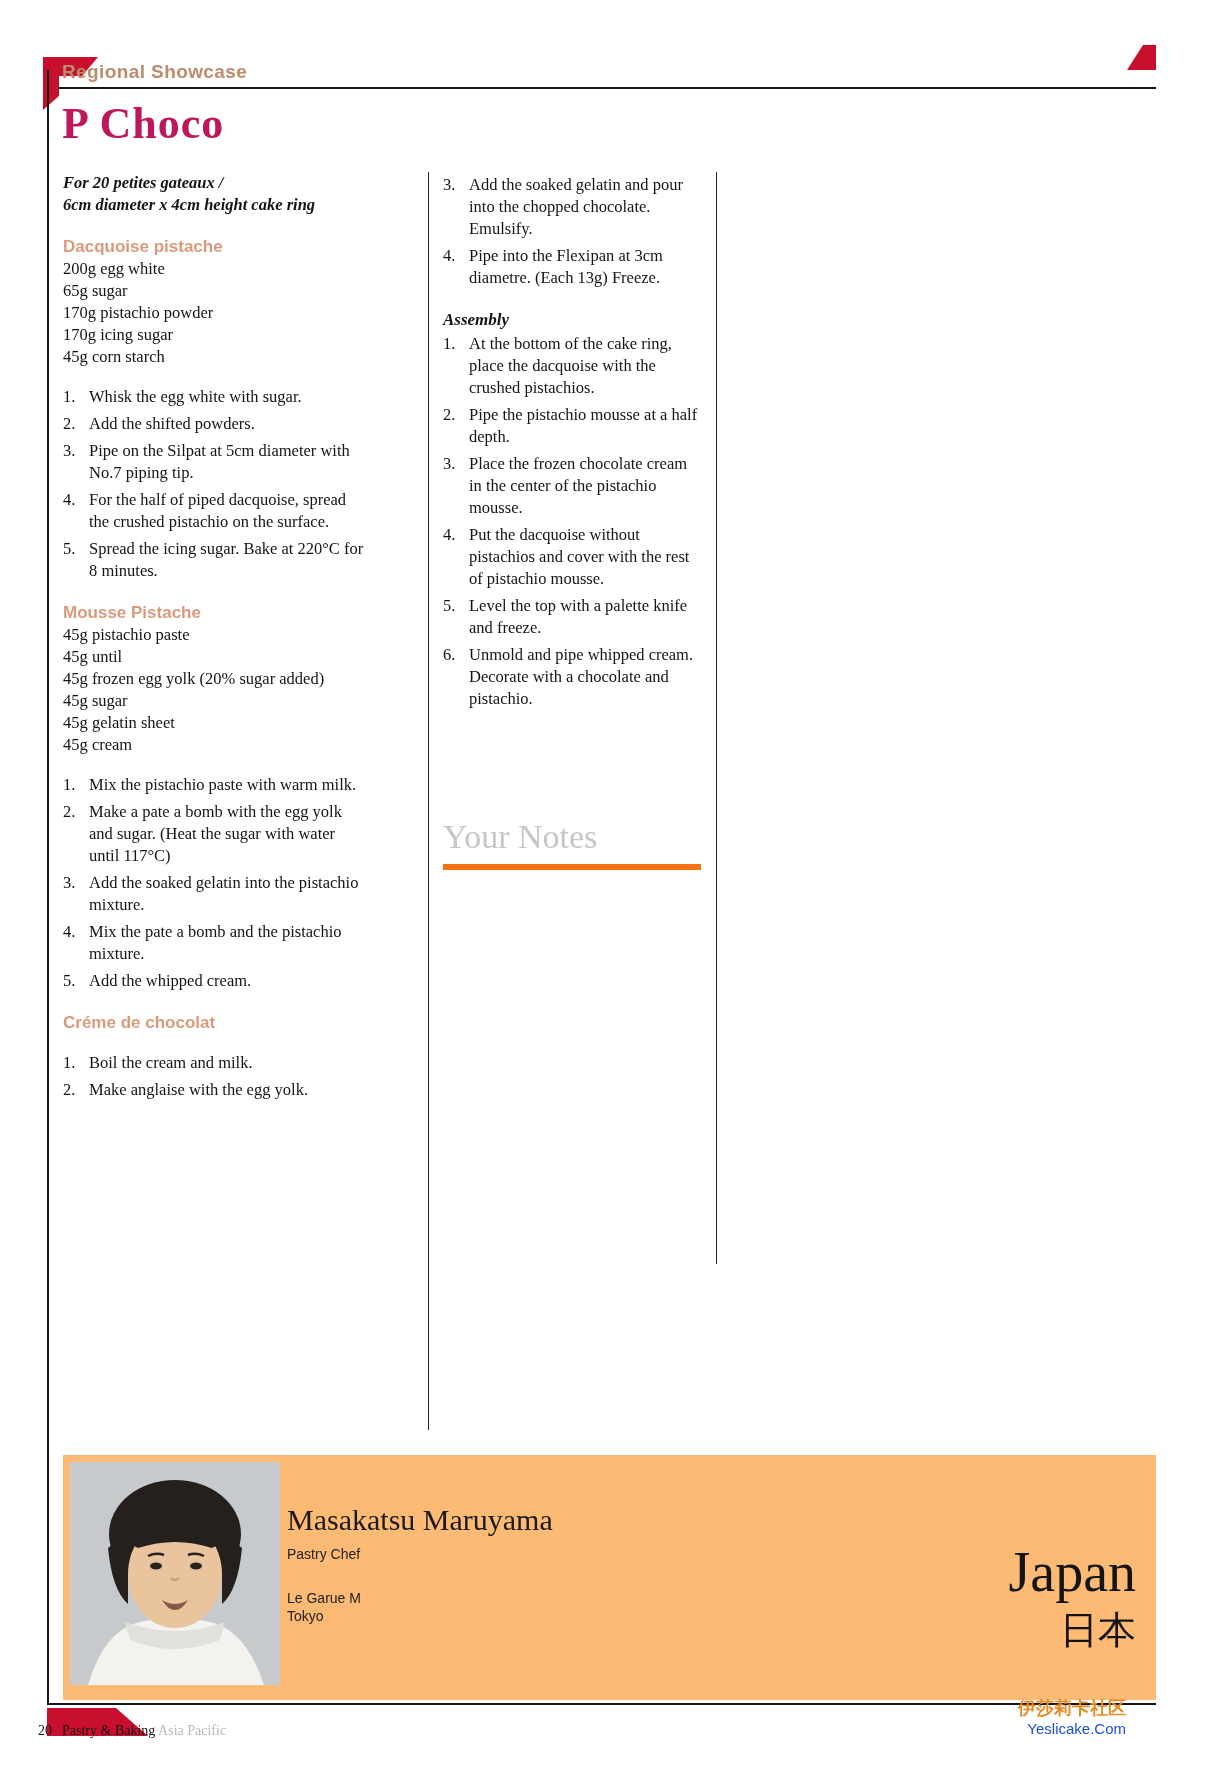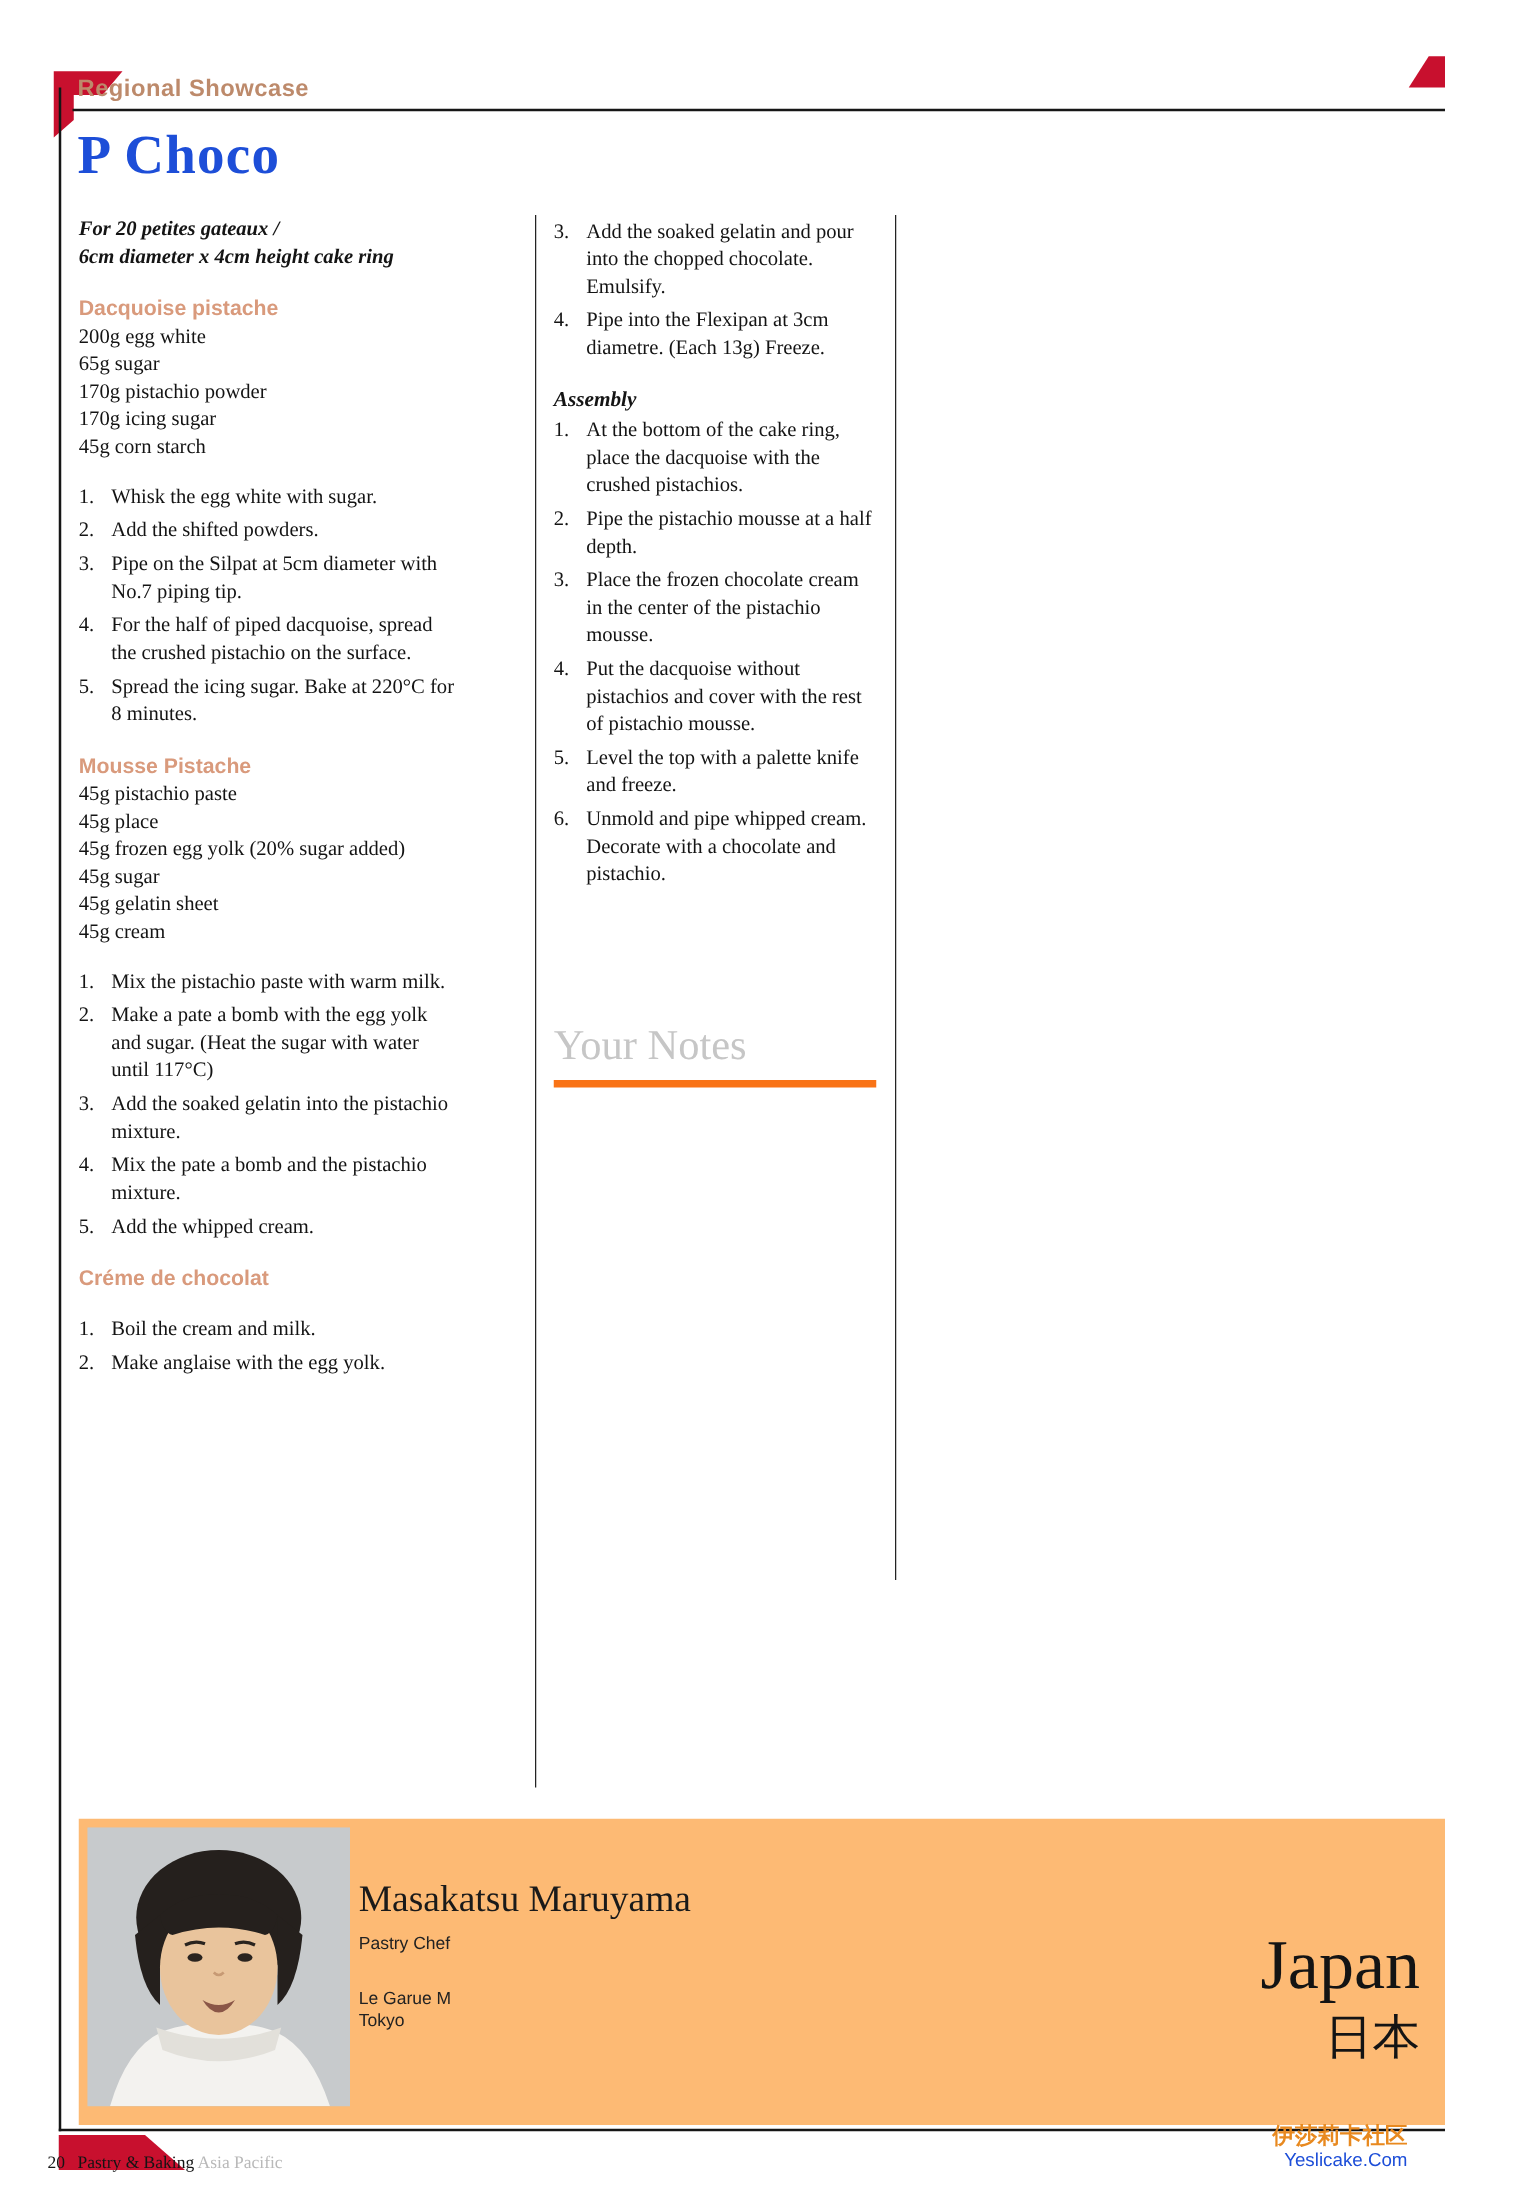--- a/index.html
+++ b/index.html
@@ -16,21 +16,21 @@
   .corner-svg { position:absolute; left:0; top:0; width:1230px; height:1769px; pointer-events:none; }
 
   .kicker {
     position:absolute; left:62px; top:61px;
     font-family:"Liberation Sans", sans-serif; font-weight:bold;
     font-size:19px; color:#bd8a6b; letter-spacing:0.4px;
   }
   .title {
     position:absolute; left:62px; top:100px; margin:0;
     font-family:"Liberation Serif", serif; font-weight:bold;
-    font-size:44px; line-height:48px; color:#1d4ed8; letter-spacing:1px;
+    font-size:44px; line-height:48px; color:#be185d; letter-spacing:1px;
   }
 
   .col { position:absolute; font-size:16.5px; line-height:22px; }
   .col1 { left:63px; top:172px; width:303px; }
   .col2 { left:443px; top:172px; width:258px; }
   .divider { position:absolute; width:1px; background:#232323; }
   .divider1 { left:428px; top:172px; height:1258px; }
   .divider2 { left:716px; top:172px; height:1092px; }
 
   .intro { font-weight:bold; font-style:italic; }
@@ -130,21 +130,21 @@
         <div class="step">
           <span class="num">5.</span>
           <span class="txt">Spread the icing sugar. Bake at 220°C for 8 minutes.</span>
         </div>
       </div>
 
     <div class="sec-heading">Mousse Pistache</div>
     <div class="ings">
 
     <div class="ing">45g pistachio paste</div>
-        <div class="ing">45g place</div>
+        <div class="ing">45g until</div>
         <div class="ing">45g frozen egg yolk (20% sugar added)</div>
         <div class="ing">45g sugar</div>
         <div class="ing">45g gelatin sheet</div>
         <div class="ing">45g cream</div>
       </div>
     <div class="steps">
 
         <div class="step">
           <span class="num">1.</span>
           <span class="txt">Mix the pistachio paste with warm milk.</span>

